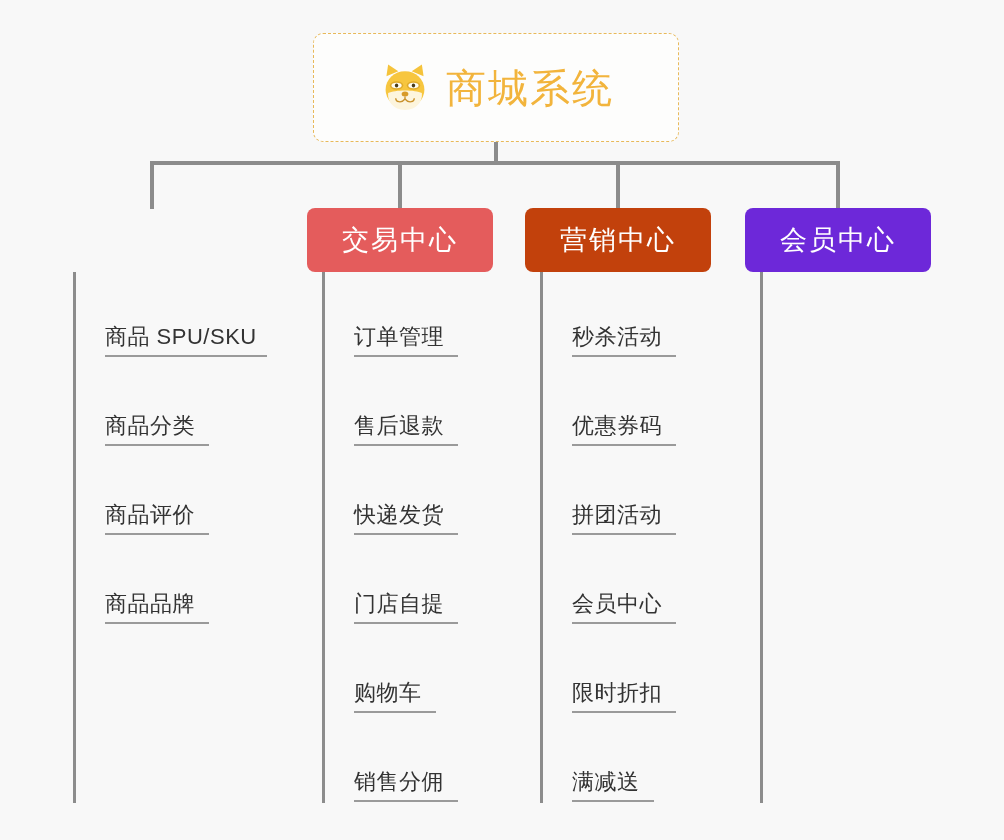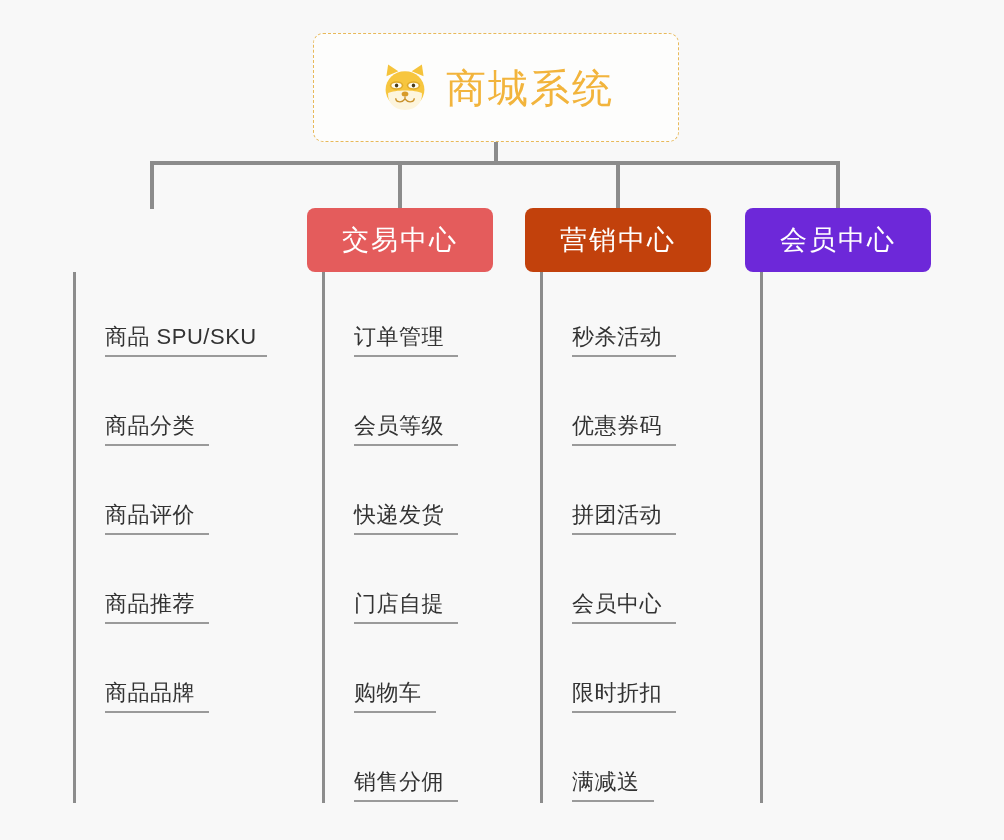--- a/index.html
+++ b/index.html
@@ -185,39 +185,36 @@
     <div class="leaf">
         <span class="leaf-label wide">商品 SPU/SKU</span>
       </div>
     <div class="leaf">
         <span class="leaf-label">商品分类</span>
       </div>
     <div class="leaf">
         <span class="leaf-label">商品评价</span>
       </div>
     <div class="leaf">
-        <span class="leaf-label">商品推荐</span>
-      </div>
-    <div class="leaf">
         <span class="leaf-label">商品品牌</span>
       </div>
   </div>
 
   <div class="column col1">
     <div class="cat-box" style="background: rgb(228, 92, 92);">
       <span>交易中心</span>
     </div>
   </div>
   <div class="spine s1" style="background: rgb(140, 140, 140);"></div>
   <div class="leaves l1">
     <div class="leaf">
         <span class="leaf-label">订单管理</span>
       </div>
     <div class="leaf">
-        <span class="leaf-label">会员等级</span>
+        <span class="leaf-label">售后退款</span>
       </div>
     <div class="leaf">
         <span class="leaf-label">快递发货</span>
       </div>
     <div class="leaf">
         <span class="leaf-label">门店自提</span>
       </div>
     <div class="leaf">
         <span class="leaf-label">购物车</span>
       </div>

